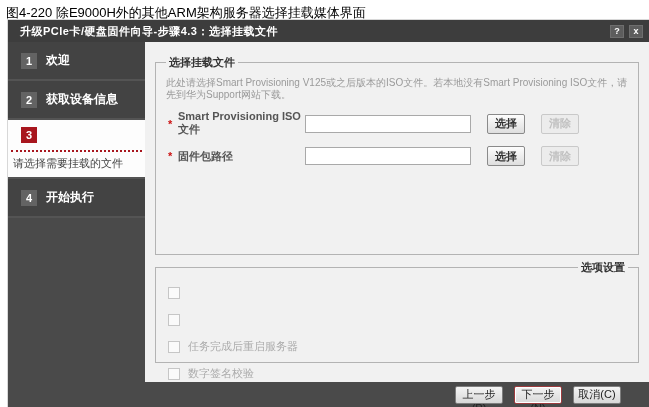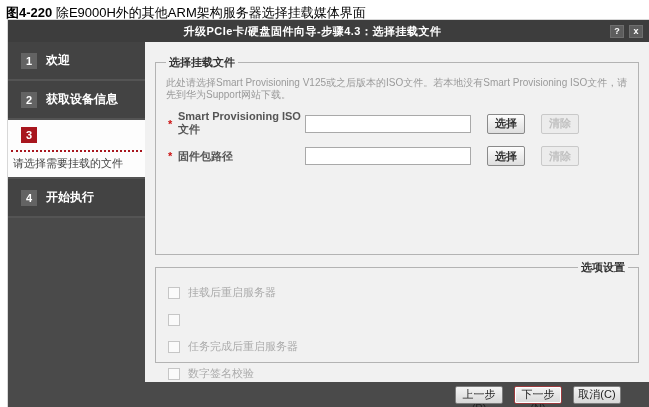--- a/index.html
+++ b/index.html
@@ -1,21 +1,21 @@
 <!DOCTYPE html>
 <html><head>
 <meta charset="utf-8">
 <style>
   * { margin:0; padding:0; box-sizing:border-box; }
   html,body { width:649px; height:407px; background:#ffffff; font-family:"Liberation Sans", sans-serif; }
   .caption { position:absolute; left:6px; top:4px; font-size:13px; color:#000; }
-  .caption b { font-weight:bold; }
+  .caption b { font-weight:normal; }
   .dialog { position:absolute; left:8px; top:20px; width:641px; height:387px; background:#4a4a4a; box-shadow:0 0 0 1px #d8d8d8; }
   .dlg-header { height:22px; background:#3d3d3d; display:flex; align-items:center; padding:0 6px 0 12px; }
-  .dlg-title { color:#ffffff; font-size:11px; font-weight:bold; letter-spacing:0.5px; flex:1;text-align:center; }
+  .dlg-title { color:#ffffff; font-size:11px; font-weight:bold; letter-spacing:0.5px; flex:1; }
   .hdr-btn { width:14px; height:13px; background:#5d5d5d; color:#fff; font-size:9px; font-weight:bold;
              display:flex; align-items:center; justify-content:center; margin-left:5px; border:1px solid #6e6e6e; cursor:pointer; }
   .dlg-body { display:flex; height:340px; }
   .sidebar { width:137px; background:#4a4a4a; }
   .step { display:flex; align-items:center; height:39px; padding-left:13px; border-bottom:2px solid #545454; background:#434343; cursor:pointer; }
   .step-num { width:16px; height:16px; background:#636363; color:#fff; font-size:11px; font-weight:bold;
               display:flex; align-items:center; justify-content:center; margin-right:9px; }
   .step-label { color:#ffffff; font-size:12px; font-weight:bold; }
   .step-active-block { background:#fdfdfd; border-bottom:2px solid #545454; cursor:pointer; }
   .step-active-row { display:flex; align-items:center; height:30px; padding-left:13px; }
@@ -108,21 +108,20 @@
           <button class="btn">选择</button>
           <button class="btn disabled">清除</button>
         </div>
       </fieldset>
 
       <fieldset class="fs-options">
         <legend>选项设置</legend>
 
         <div class="opt-row">
           <div class="checkbox"></div>
-          <span class="opt-label">挂载后重启服务器</span>
         </div>
         <div class="opt-row">
           <div class="checkbox"></div>
         </div>
         <div class="opt-row">
           <div class="checkbox"></div>
           <span class="opt-label">任务完成后重启服务器</span>
         </div>
         <div class="opt-row">
           <div class="checkbox"></div>

